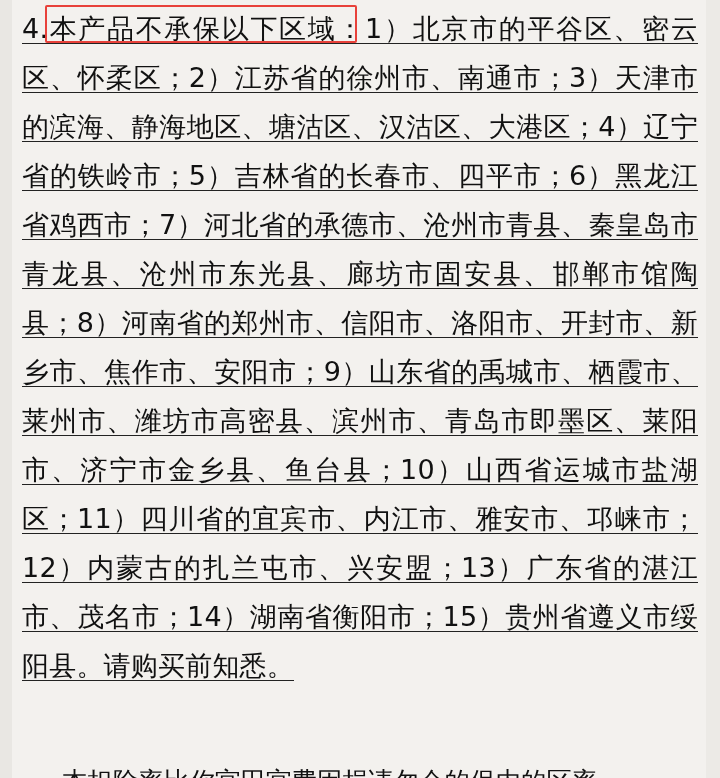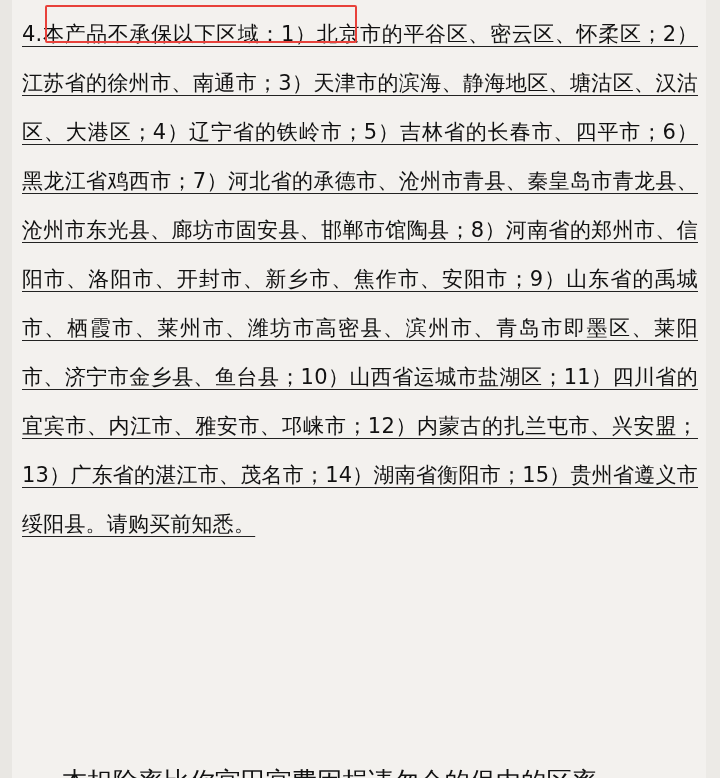--- a/index.html
+++ b/index.html
@@ -15,23 +15,23 @@
   }
   #page {
     position: relative;
     width: 720px;
     height: 778px;
     background: #f3f1ee;
   }
   .doc-body {
     position: absolute;
     left: 22px;
-    top: 10px;
+    top: 4px;
     width: 676px;
-    font-size: 21px;
+    font-size: 27px;
     line-height: 49px;
     color: #111111;
     text-align: justify;
     text-justify: inter-character;
     letter-spacing: 0.2px;
     word-break: break-all;
   }
   .para {
     margin: 0;
     padding: 0;

